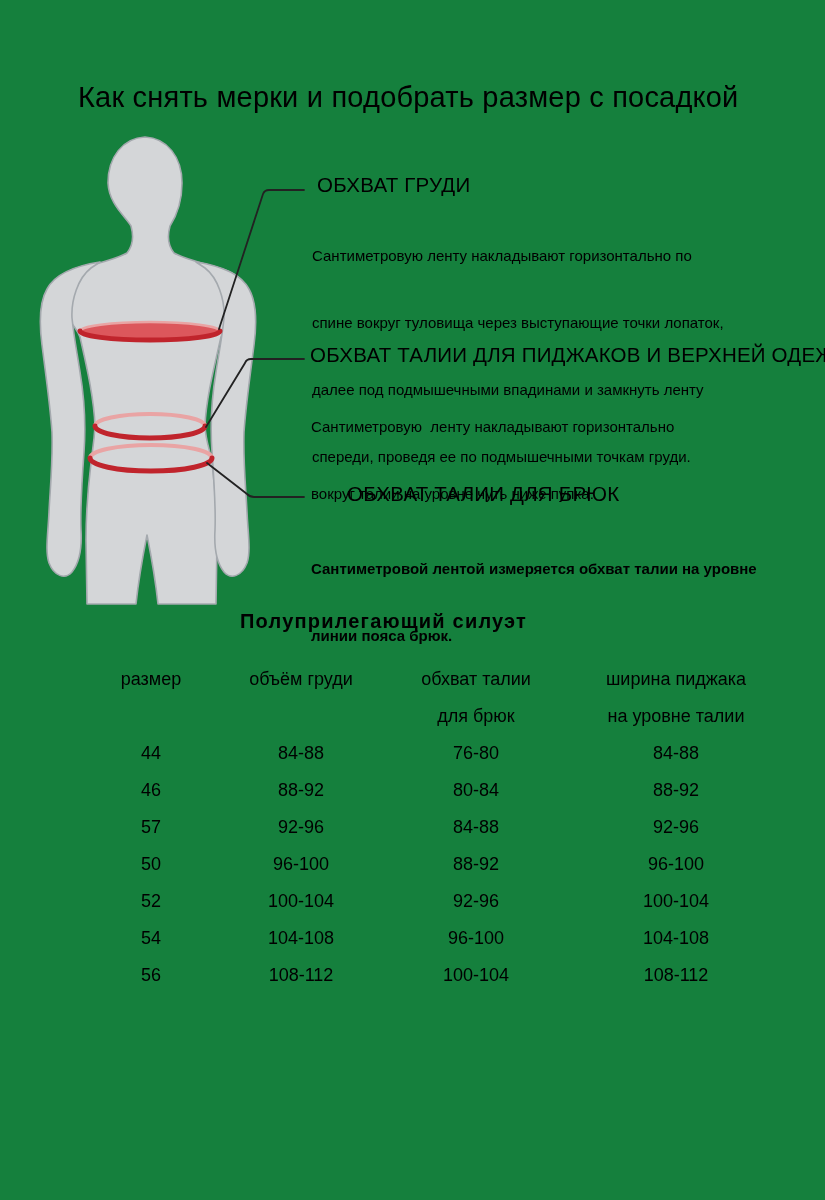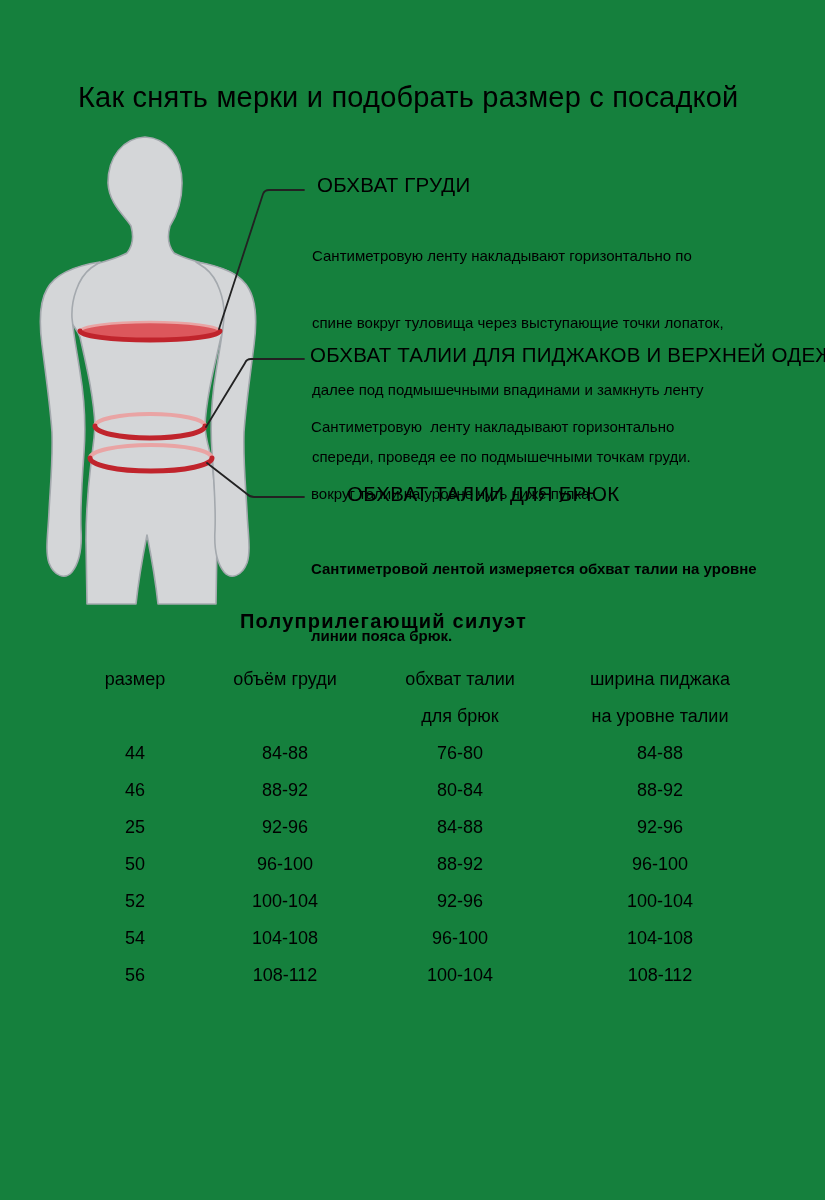--- a/index.html
+++ b/index.html
@@ -18,21 +18,21 @@
   .b1{left:312px;top:200px;}
   .h2{left:310px;top:343px;}
   .b2{left:311px;top:371px;}
   .h3{left:310px;top:482px;margin-left:37px;}
   .b3{left:311px;top:513px;font-weight:bold;}
   .table-title{
     position:absolute;left:240px;top:610px;font-size:20px;font-weight:bold;
     letter-spacing:1.2px;white-space:pre;
   }
   .size-table{
-    position:absolute;left:60px;top:661px;
+    position:absolute;left:76px;top:661px;
     display:grid;grid-template-columns:150px 150px 200px 200px;grid-auto-rows:37px;
     font-size:18px;
   }
   .size-table .cell{display:flex;align-items:center;justify-content:center;white-space:pre;}
 </style>
 </head>
 <body>
 
 <div class="page">
 
@@ -144,21 +144,21 @@
     <div class="cell">44</div>
     <div class="cell">84-88</div>
     <div class="cell">76-80</div>
     <div class="cell">84-88</div>
 
     <div class="cell">46</div>
     <div class="cell">88-92</div>
     <div class="cell">80-84</div>
     <div class="cell">88-92</div>
 
-    <div class="cell">25</div>
+    <div class="cell">57</div>
     <div class="cell">92-96</div>
     <div class="cell">84-88</div>
     <div class="cell">92-96</div>
 
     <div class="cell">50</div>
     <div class="cell">96-100</div>
     <div class="cell">88-92</div>
     <div class="cell">96-100</div>
 
     <div class="cell">52</div>

